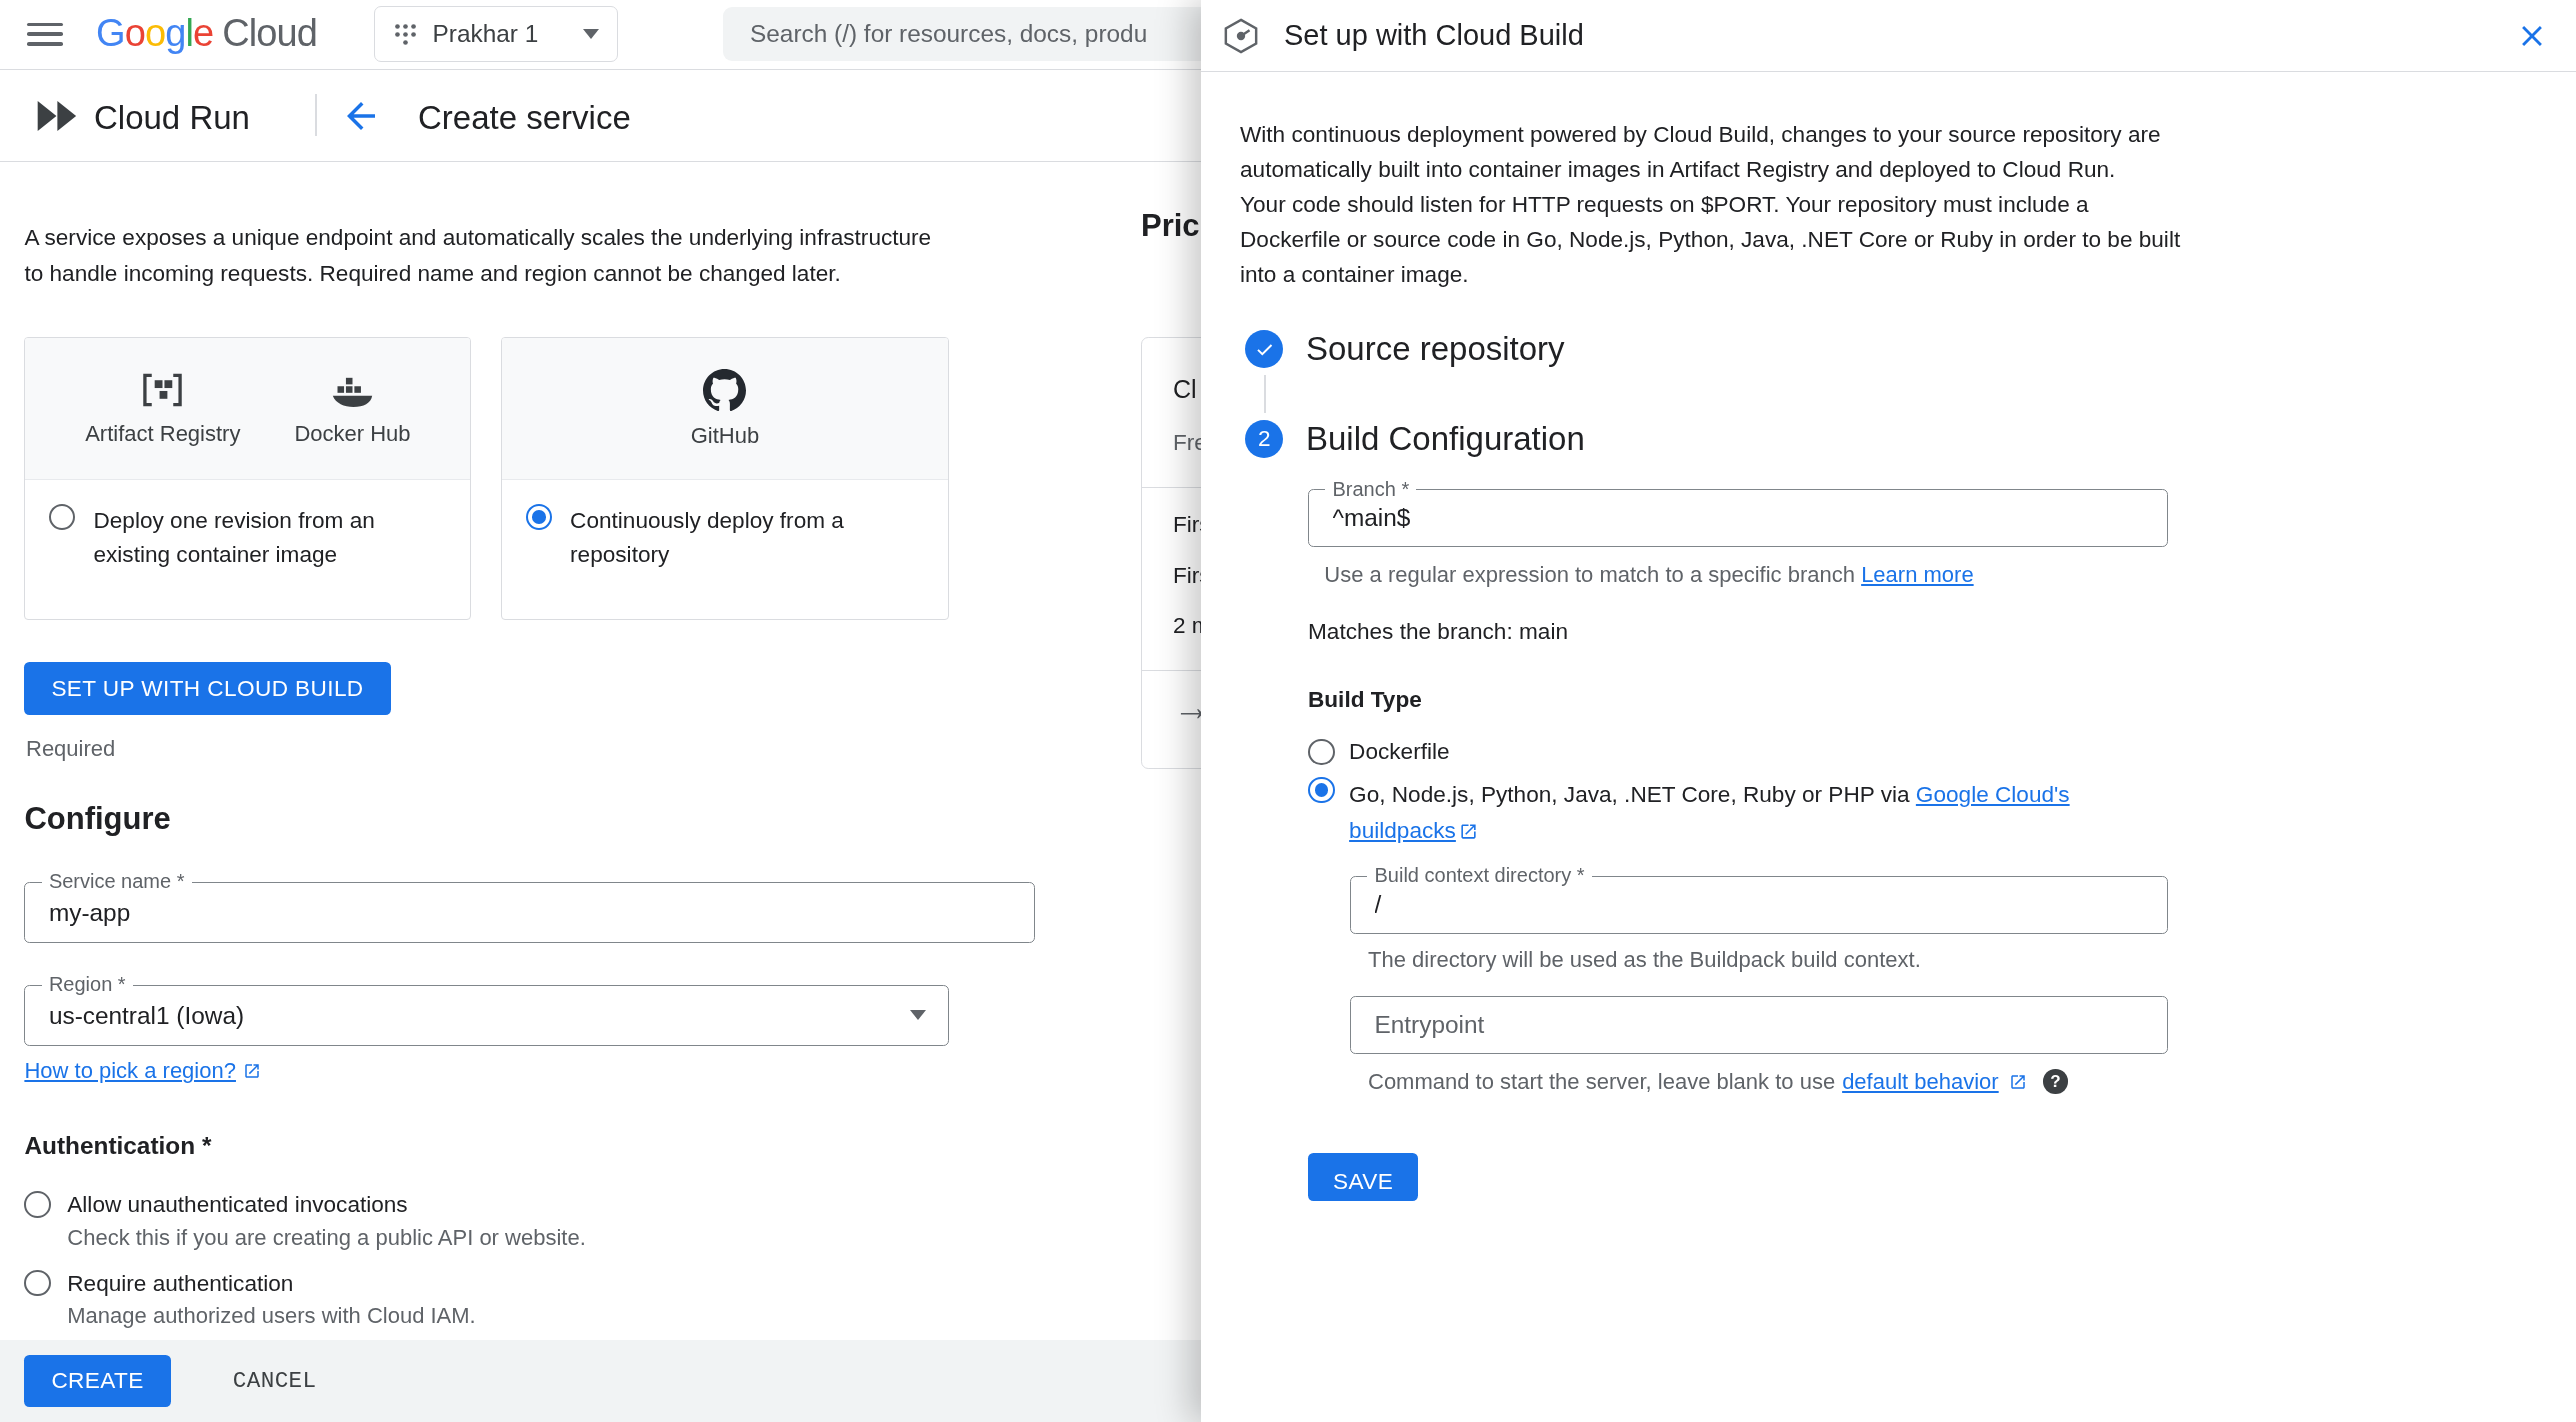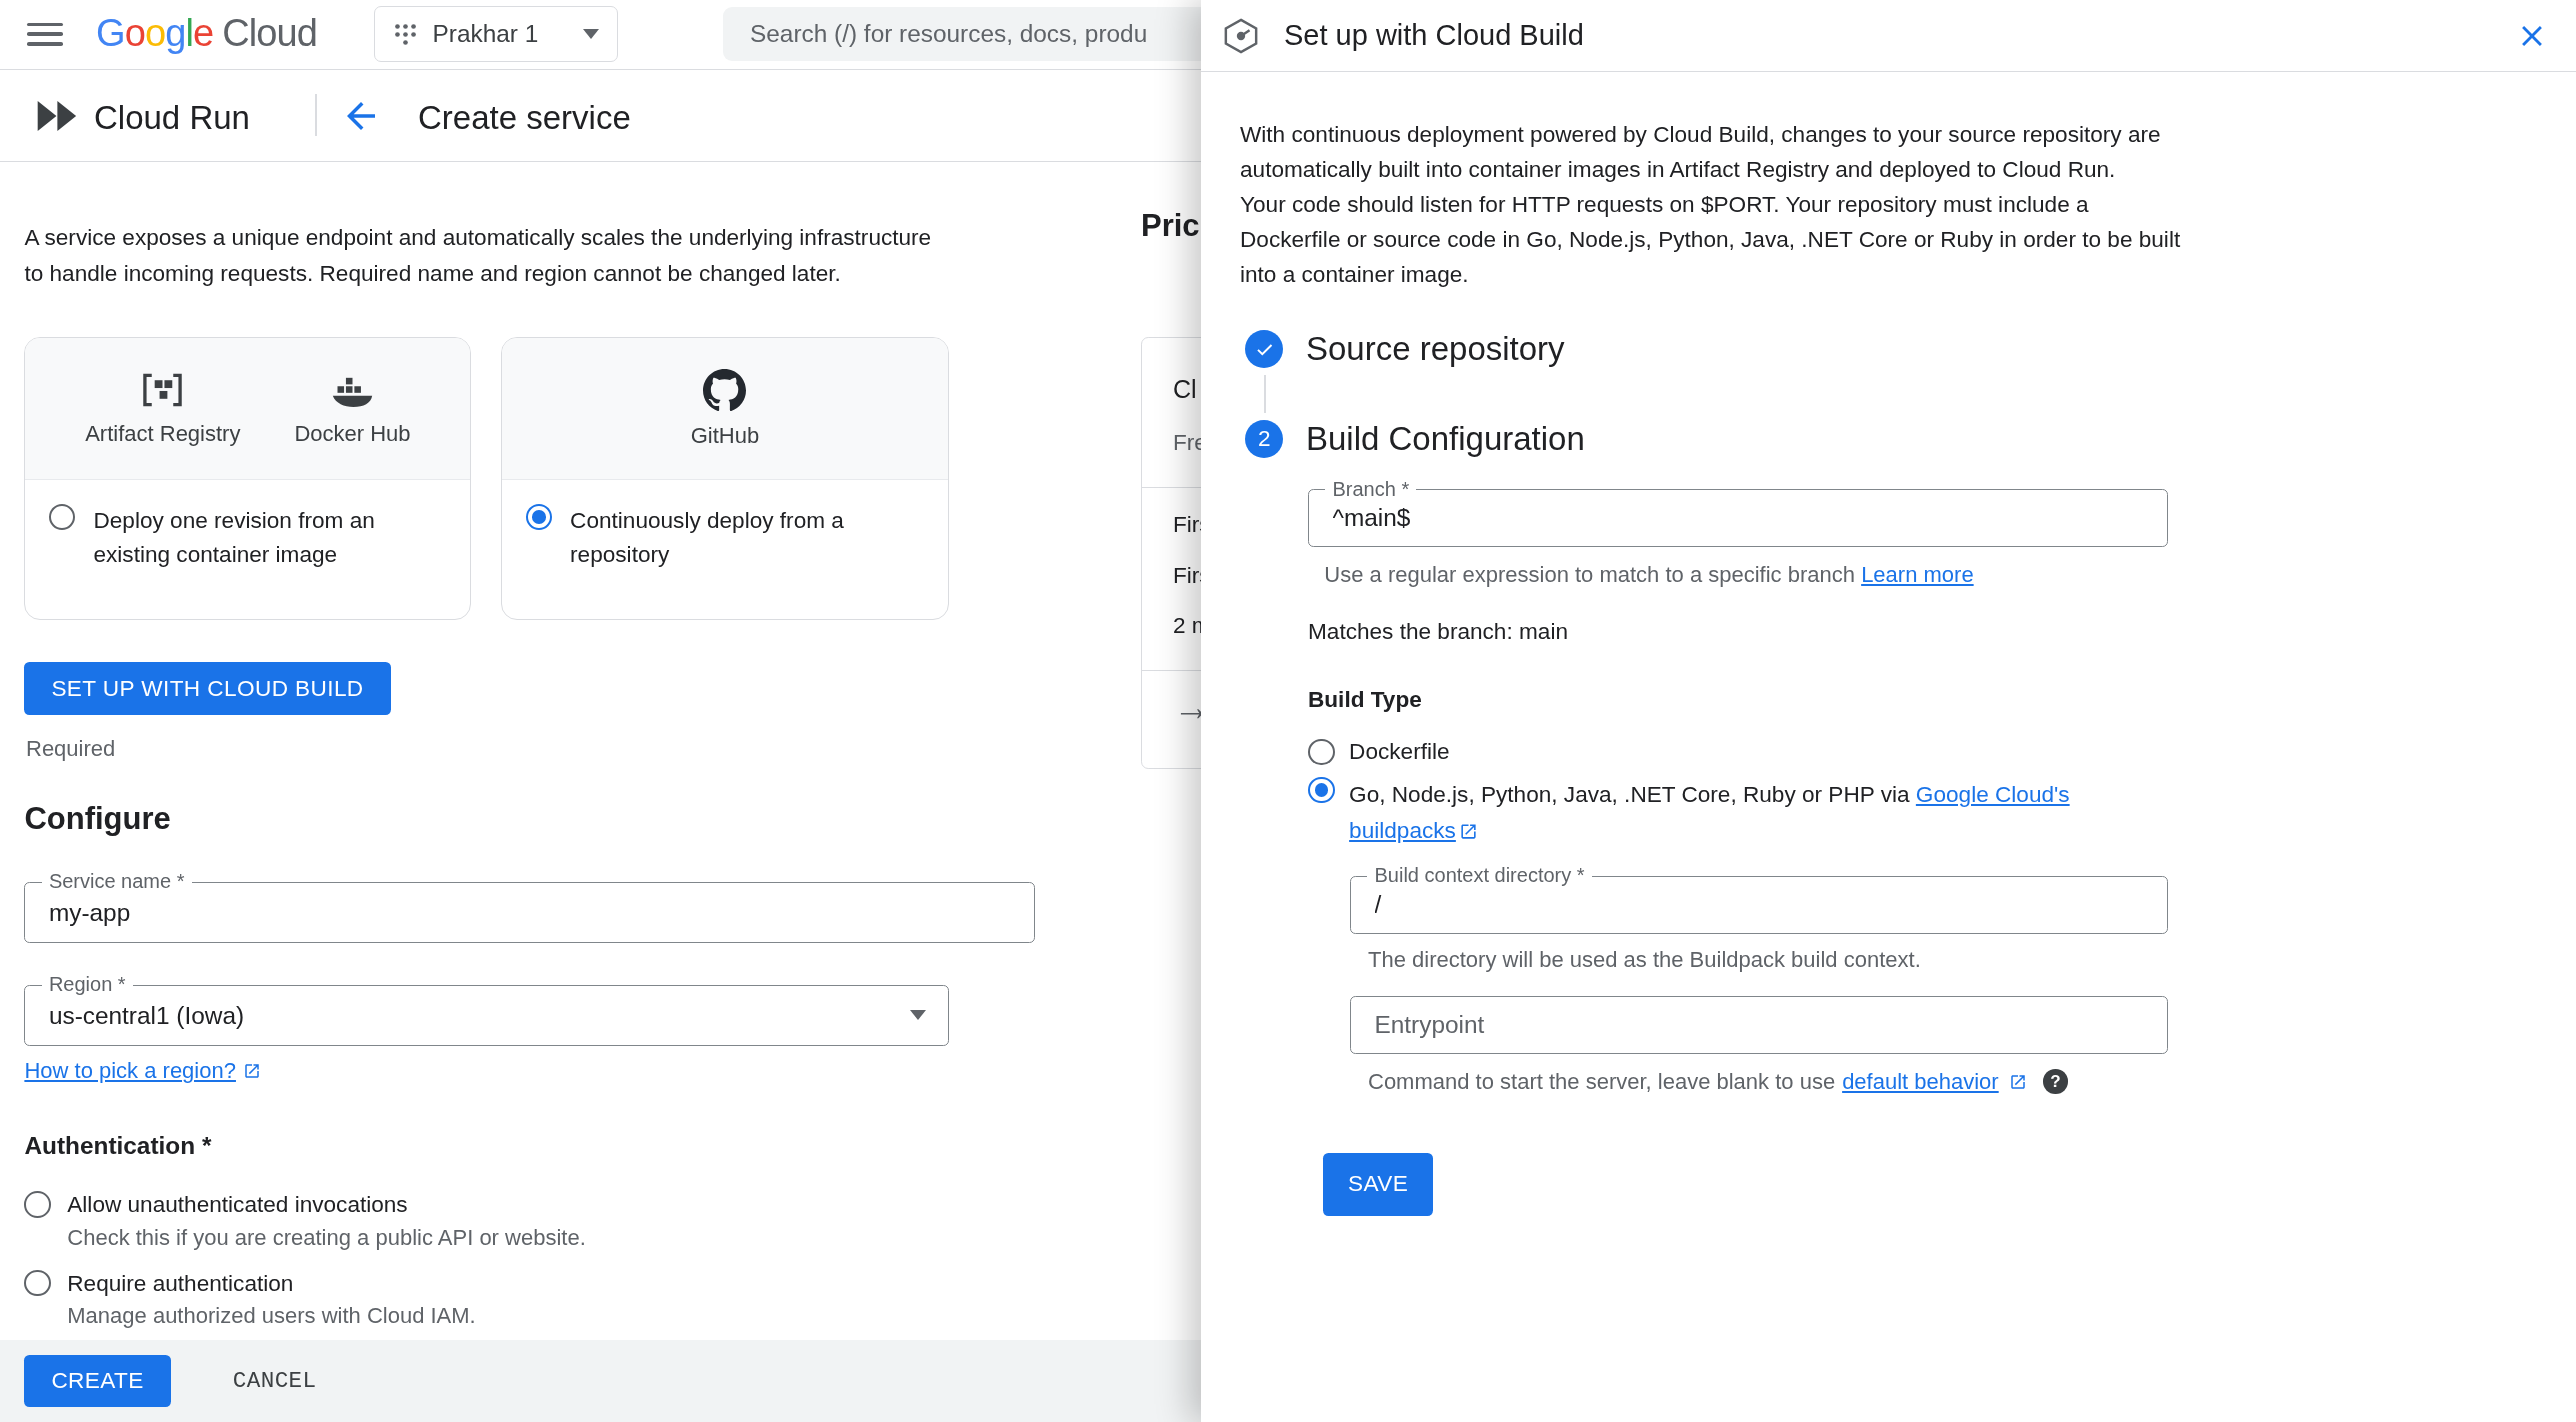--- a/index.html
+++ b/index.html
@@ -22,21 +22,21 @@
   
   .subheader{position:absolute;left:0;top:70px;width:2576px;height:91px;background:#fff;border-bottom:0.9px solid #dadce0;z-index:2}
   .runicon{position:absolute;left:33px;top:27px}
   .prodname{position:absolute;left:94px;top:29px;font-size:33px;color:#202124;cursor:pointer}
   .vdiv{position:absolute;left:315px;top:24.4px;width:1.8px;height:42px;background:#dadce0}
   .backbtn{position:absolute;left:340px;top:25px;cursor:pointer}
   .pagetitle{position:absolute;left:418px;top:29px;font-size:33px;color:#202124}
 
   
   .intro{position:absolute;left:24.4px;top:197px;width:931px;font-size:22.6px;line-height:36px;color:#202124}
-  .card{position:absolute;top:337px;border:0.9px solid #dadce0;border-radius:16px;background:#fff;overflow:hidden;box-sizing:border-box}
+  .card{position:absolute;top:337px;border:0.9px solid #dadce0;border-radius:4px;background:#fff;overflow:hidden;box-sizing:border-box}
   .card1{left:24.4px;width:447px;height:283px}
   .card2{left:501px;width:448px;height:283px}
   .ctop{height:141px;background:#f8f9fa;border-bottom:0.9px solid #e8eaed;display:flex;align-items:center;justify-content:center;gap:54px}
   .iconblock{display:flex;flex-direction:column;align-items:center;gap:11px}
   .iconblock .ilabel{font-size:22px;color:#3c4043}
   .cbot{padding:23.5px;display:flex;gap:18px;align-items:flex-start;cursor:pointer}
   .rtext{font-size:22.6px;line-height:34px;color:#202124}
   .radio{width:22.6px;height:22.6px;border:2.7px solid #5f6368;border-radius:50%;background:#fff;flex:none;cursor:pointer}
   .radio.on{border-color:#1a73e8}
   .radio.on::after{content:"";display:block;width:13.6px;height:13.6px;margin:4.5px;border-radius:50%;background:#1a73e8}
@@ -95,21 +95,21 @@
   .brow{display:flex;gap:14.5px;margin-top:25px;align-items:center;cursor:pointer}
   .brow2{align-items:flex-start;margin-top:11px}
   .brow .blabel{font-size:22.6px;line-height:28px;color:#202124}
   .brow2 .blabel{width:741px;line-height:36px}
   .ctxfield{width:818px;height:58px;margin:27px 0 0 42px}
   .ctxhelper{margin:12.7px 0 0 60px}
   .entryfield{width:818px;height:58px;margin:23.5px 0 0 42px}
   .entryhelper{display:flex;align-items:center;margin:14.5px 0 0 60px;gap:7px}
   .helpc{width:24.4px;height:24.4px;border-radius:50%;background:#3c4043;color:#fff;font-size:17px;font-weight:700;display:inline-flex;align-items:center;justify-content:center;margin-left:9px;cursor:pointer}
   .helpc::after{content:"?"}
-  .savebtn{margin:58px 0 0 15px;height:63px;padding:16px 25px}
+  .savebtn{margin:58px 0 0 0;height:48px;padding:16px 25px}
   .extlink{vertical-align:-2.7px;margin-left:3.6px}
 </style>
 </head>
 <body>
 
 <div class="root">
 
   <div class="topbar">
     <div class="burger">
       <div></div>

